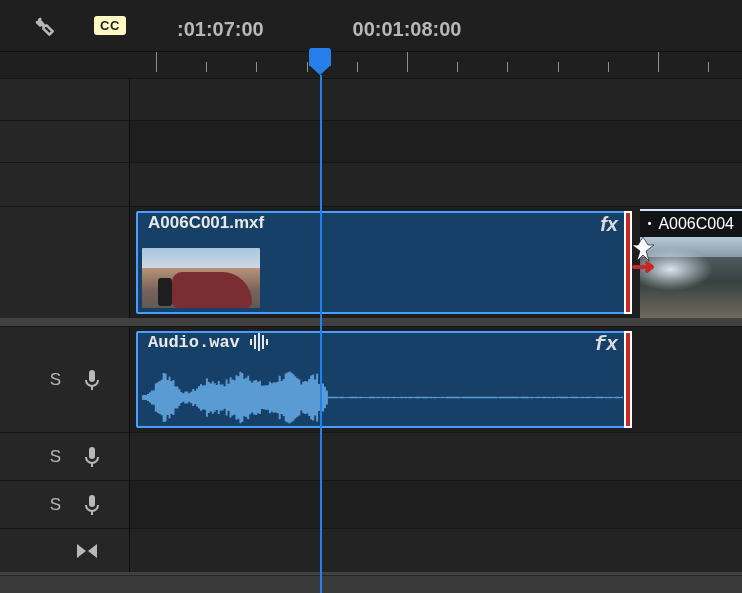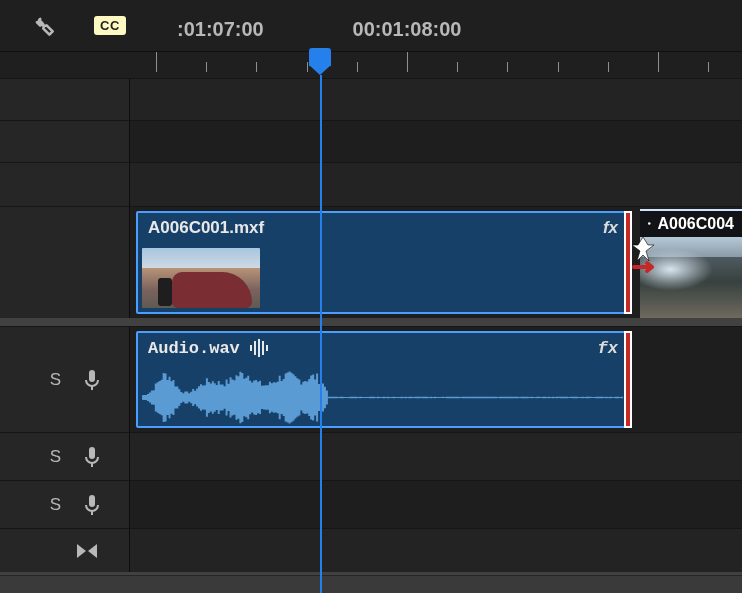--- a/index.html
+++ b/index.html
@@ -153,30 +153,29 @@
       bottom: 4px;
       background: #174068;
       border: 2px solid #4a9eff;
       border-radius: 2px;
       overflow: hidden;
       cursor: pointer;
     }
     .clip-header {
       height: 30px;
       display: flex;
-      align-items: center;
       gap: 10px;
       padding: 0 10px;
       color: #e8e8e8;
       font-size: 17px;
       font-weight: 600;
     }
     .clip-header .fx {
       font-style: italic;
-      font-size: 17px;
+      font-size: 20px;
       color: #dcdcdc;
       margin-left: auto;
     }
     .clip-thumb {
       position: absolute;
       left: 4px;
       top: 35px;
       bottom: 4px;
       width: 118px;
       background: linear-gradient(180deg, #a8c6df 0%, #cfd9e2 34%, #b79277 34%, #7a635c 70%, #5f5a54 100%);
@@ -200,21 +199,21 @@
       overflow: hidden;
       cursor: pointer;
     }
     .clip2-header {
       height: 26px;
       display: flex;
       align-items: center;
       padding: 0 8px;
       color: #ffffff;
       font-size: 16px;
-      font-weight: 700;
+      font-weight: 400;
       background: rgba(20,20,20,0.3);
     }
     .clip2-thumb {
       position: absolute;
       left: 0; right: 0;
       top: 26px; bottom: 0;
       background:
         radial-gradient(ellipse 60px 30px at 30% 40%, #d8e5ef 0%, rgba(216,229,239,0) 70%),
         linear-gradient(180deg,#b6c9d8 0%, #8a9aa6 25%, #4f5a60 25%, #37413f 55%, #6e6a5e 100%);
     }

